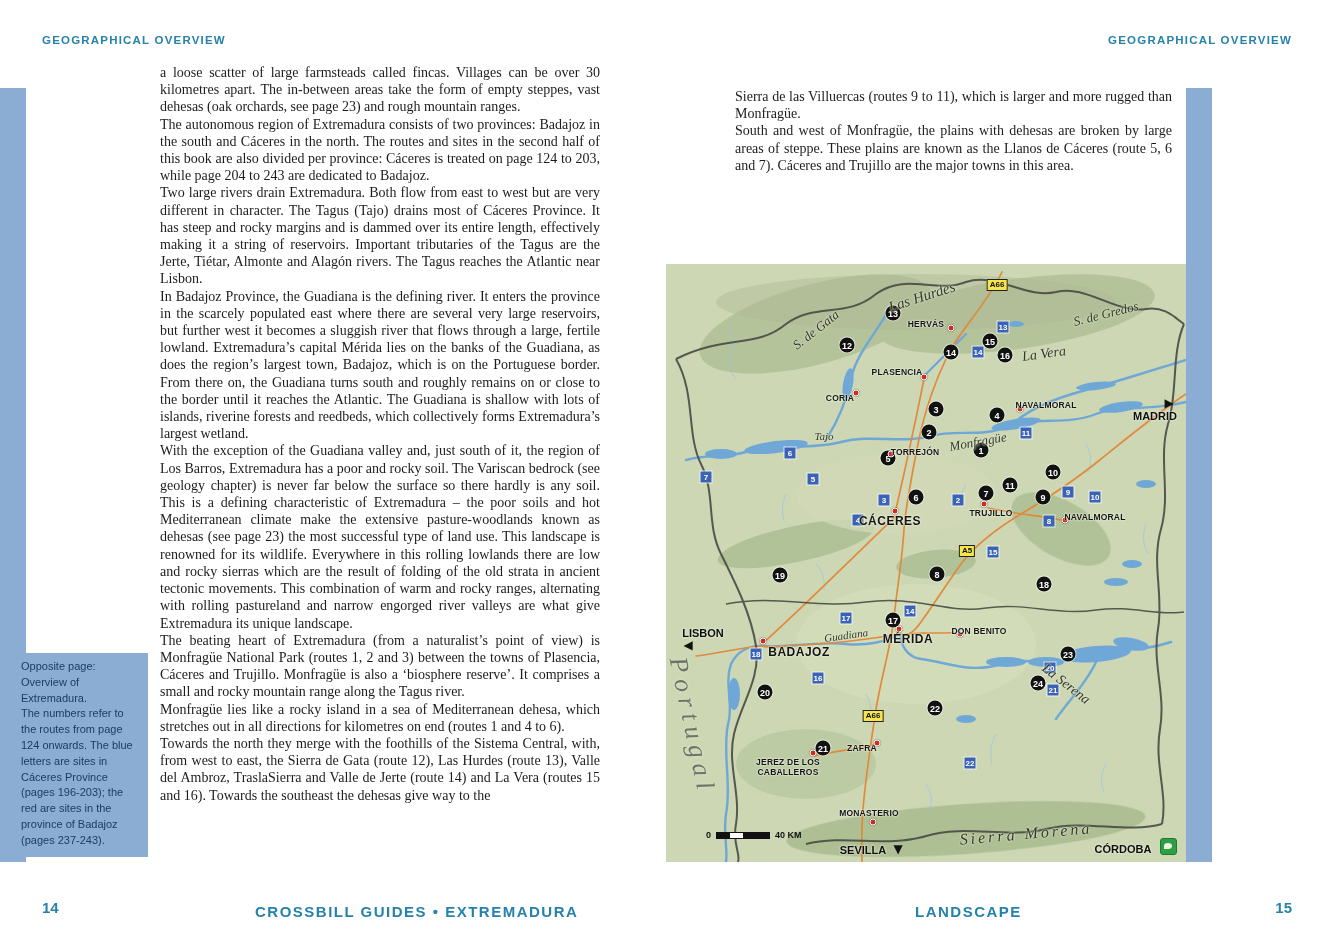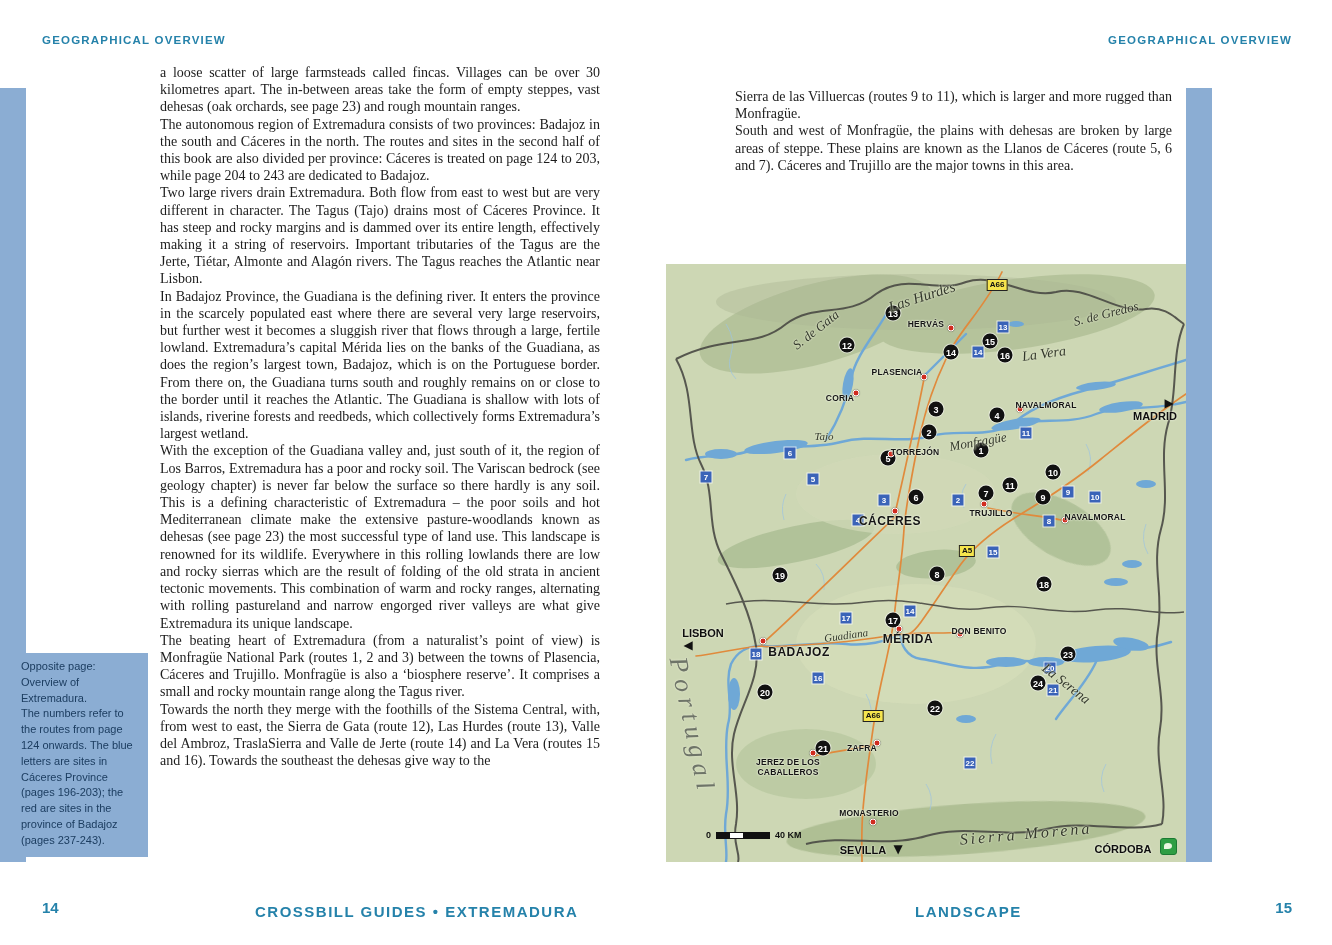--- a/index.html
+++ b/index.html
@@ -118,20 +118,21 @@
 <div class="side-bar left"></div>
 <div class="side-bar right"></div>
 
 <div class="body-text left-col">
     <p>a loose scatter of large farmsteads called fincas. Villages can be over 30 kilometres apart. The in-between areas take the form of empty steppes, vast dehesas (oak orchards, see page 23) and rough mountain ranges.</p>
     <p>The autonomous region of Extremadura consists of two provinces: Badajoz in the south and Cáceres in the north. The routes and sites in the second half of this book are also divided per province: Cáceres is treated on page 124 to 203, while page 204 to 243 are dedicated to Badajoz.</p>
     <p>Two large rivers drain Extremadura. Both flow from east to west but are very different in character. The Tagus (Tajo) drains most of Cáceres Province. It has steep and rocky margins and is dammed over its entire length, effectively making it a string of reservoirs. Important tributaries of the Tagus are the Jerte, Tiétar, Almonte and Alagón rivers. The Tagus reaches the Atlantic near Lisbon.</p>
     <p>In Badajoz Province, the Guadiana is the defining river. It enters the province in the scarcely populated east where there are several very large reservoirs, but further west it becomes a sluggish river that flows through a large, fertile lowland. Extremadura’s capital Mérida lies on the banks of the Guadiana, as does the region’s largest town, Badajoz, which is on the Portuguese border. From there on, the Guadiana turns south and roughly remains on or close to the border until it reaches the Atlantic. The Guadiana is shallow with lots of islands, riverine forests and reedbeds, which collectively forms Extremadura’s largest wetland.</p>
     <p>With the exception of the Guadiana valley and, just south of it, the region of Los Barros, Extremadura has a poor and rocky soil. The Variscan bedrock (see geology chapter) is never far below the surface so there hardly is any soil. This is a defining characteristic of Extremadura – the poor soils and hot Mediterranean climate make the extensive pasture-woodlands known as dehesas (see page 23) the most successful type of land use. This landscape is renowned for its wildlife. Everywhere in this rolling lowlands there are low and rocky sierras which are the result of folding of the old strata in ancient tectonic movements. This combination of warm and rocky ranges, alternating with rolling pastureland and narrow engorged river valleys are what give Extremadura its unique landscape.</p>
     <p>The beating heart of Extremadura (from a naturalist’s point of view) is Monfragüe National Park (routes 1, 2 and 3) between the towns of Plasencia, Cáceres and Trujillo. Monfragüe is also a ‘biosphere reserve’. It comprises a small and rocky mountain range along the Tagus river.</p>
+    <p>Monfragüe lies like a rocky island in a sea of Mediterranean dehesa, which stretches out in all directions for kilometres on end (routes 1 and 4 to 6).</p>
     <p>Towards the north they merge with the foothills of the Sistema Central, with, from west to east, the Sierra de Gata (route 12), Las Hurdes (route 13), Valle del Ambroz, TraslaSierra and Valle de Jerte (route 14) and La Vera (routes 15 and 16). Towards the southeast the dehesas give way to the</p>
   </div>
 <div class="body-text right-col">
     <p>Sierra de las Villuercas (routes 9 to 11), which is larger and more rugged than Monfragüe.</p>
     <p>South and west of Monfragüe, the plains with dehesas are broken by large areas of steppe. These plains are known as the Llanos de Cáceres (route 5, 6 and 7). Cáceres and Trujillo are the major towns in this area.</p>
   </div>
 
 <div class="margin-note" style="white-space:pre-line;">Opposite page: Overview of Extremadura.
 The numbers refer to the routes from page 124 onwards. The blue letters are sites in Cáceres Province (pages 196-203); the red are sites in the province of Badajoz (pages 237-243).</div>
 

